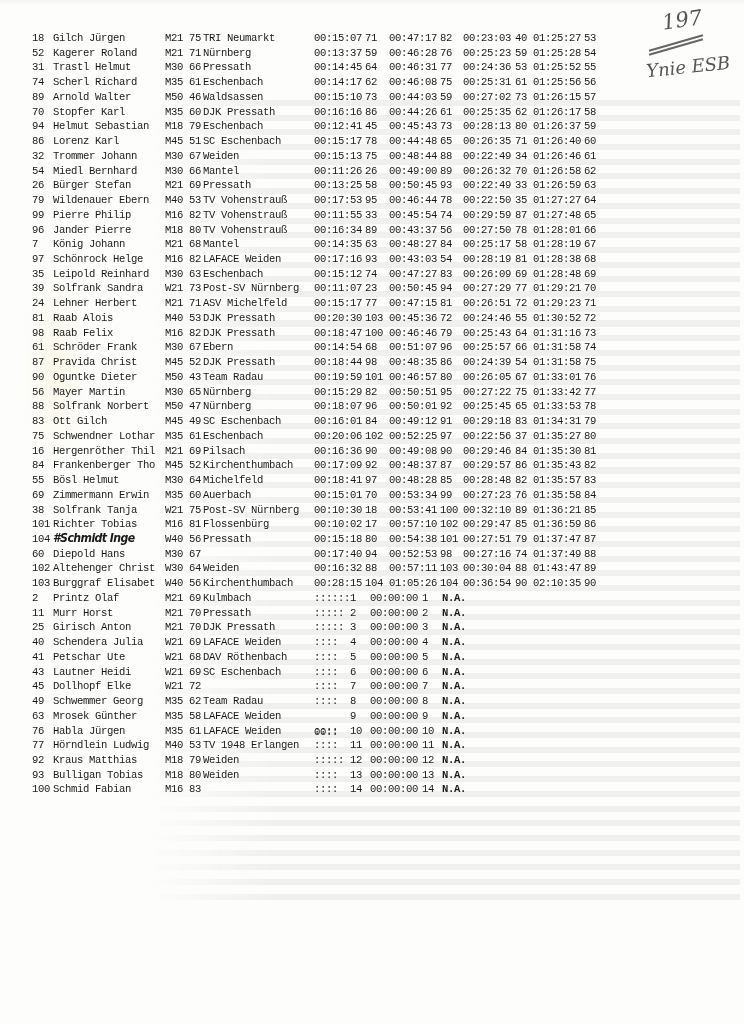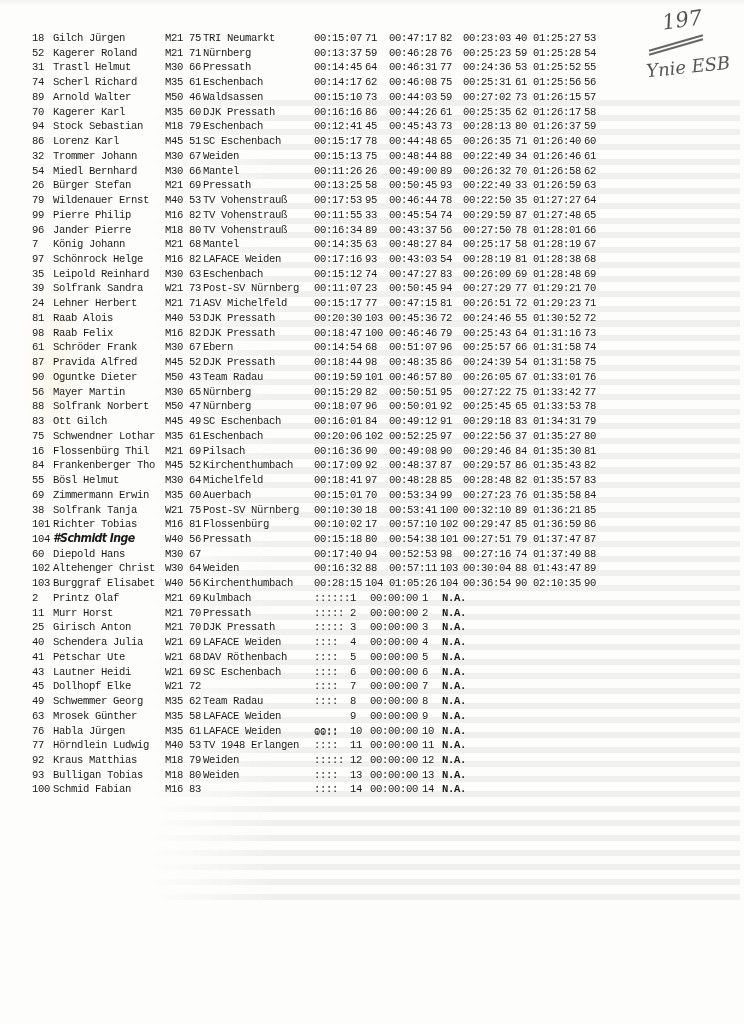--- a/index.html
+++ b/index.html
@@ -145,36 +145,36 @@
     <span class="c-p1">73</span>
     <span class="c-t2">00:44:03</span>
     <span class="c-p2">59</span>
     <span class="c-t3">00:27:02</span>
     <span class="c-p3">73</span>
     <span class="c-total">01:26:15</span>
     <span class="c-rank">57</span>
   </div>
       <div class="row">
     <span class="c-bib">70</span>
-    <span class="c-name">Kagerer Karl</span>
+    <span class="c-name">Stopfer Karl</span>
     <span class="c-cls">M35</span>
     <span class="c-yr">60</span>
     <span class="c-club">DJK Pressath</span>
     <span class="c-t1">00:16:16</span>
     <span class="c-p1">86</span>
     <span class="c-t2">00:44:26</span>
     <span class="c-p2">61</span>
     <span class="c-t3">00:25:35</span>
     <span class="c-p3">62</span>
     <span class="c-total">01:26:17</span>
     <span class="c-rank">58</span>
   </div>
       <div class="row">
     <span class="c-bib">94</span>
-    <span class="c-name">Stock Sebastian</span>
+    <span class="c-name">Helmut Sebastian</span>
     <span class="c-cls">M18</span>
     <span class="c-yr">79</span>
     <span class="c-club">Eschenbach</span>
     <span class="c-t1">00:12:41</span>
     <span class="c-p1">45</span>
     <span class="c-t2">00:45:43</span>
     <span class="c-p2">73</span>
     <span class="c-t3">00:28:13</span>
     <span class="c-p3">80</span>
     <span class="c-total">01:26:37</span>
@@ -235,21 +235,21 @@
     <span class="c-p1">58</span>
     <span class="c-t2">00:50:45</span>
     <span class="c-p2">93</span>
     <span class="c-t3">00:22:49</span>
     <span class="c-p3">33</span>
     <span class="c-total">01:26:59</span>
     <span class="c-rank">63</span>
   </div>
       <div class="row">
     <span class="c-bib">79</span>
-    <span class="c-name">Wildenauer Ernst</span>
+    <span class="c-name">Wildenauer Ebern</span>
     <span class="c-cls">M40</span>
     <span class="c-yr">53</span>
     <span class="c-club">TV Vohenstrauß</span>
     <span class="c-t1">00:17:53</span>
     <span class="c-p1">95</span>
     <span class="c-t2">00:46:44</span>
     <span class="c-p2">78</span>
     <span class="c-t3">00:22:50</span>
     <span class="c-p3">35</span>
     <span class="c-total">01:27:27</span>
@@ -400,21 +400,21 @@
     <span class="c-p1">68</span>
     <span class="c-t2">00:51:07</span>
     <span class="c-p2">96</span>
     <span class="c-t3">00:25:57</span>
     <span class="c-p3">66</span>
     <span class="c-total">01:31:58</span>
     <span class="c-rank">74</span>
   </div>
       <div class="row">
     <span class="c-bib">87</span>
-    <span class="c-name">Pravida Alfred</span>
+    <span class="c-name">Pravida Christ</span>
     <span class="c-cls">M45</span>
     <span class="c-yr">52</span>
     <span class="c-club">DJK Pressath</span>
     <span class="c-t1">00:18:44</span>
     <span class="c-p1">98</span>
     <span class="c-t2">00:48:35</span>
     <span class="c-p2">86</span>
     <span class="c-t3">00:24:39</span>
     <span class="c-p3">54</span>
     <span class="c-total">01:31:58</span>
@@ -490,21 +490,21 @@
     <span class="c-p1">102</span>
     <span class="c-t2">00:52:25</span>
     <span class="c-p2">97</span>
     <span class="c-t3">00:22:56</span>
     <span class="c-p3">37</span>
     <span class="c-total">01:35:27</span>
     <span class="c-rank">80</span>
   </div>
       <div class="row">
     <span class="c-bib">16</span>
-    <span class="c-name">Flossenbürg Thil</span>
+    <span class="c-name">Hergenröther Thil</span>
     <span class="c-cls">M21</span>
     <span class="c-yr">69</span>
     <span class="c-club">Pilsach</span>
     <span class="c-t1">00:16:36</span>
     <span class="c-p1">90</span>
     <span class="c-t2">00:49:08</span>
     <span class="c-p2">90</span>
     <span class="c-t3">00:29:46</span>
     <span class="c-p3">84</span>
     <span class="c-total">01:35:30</span>

